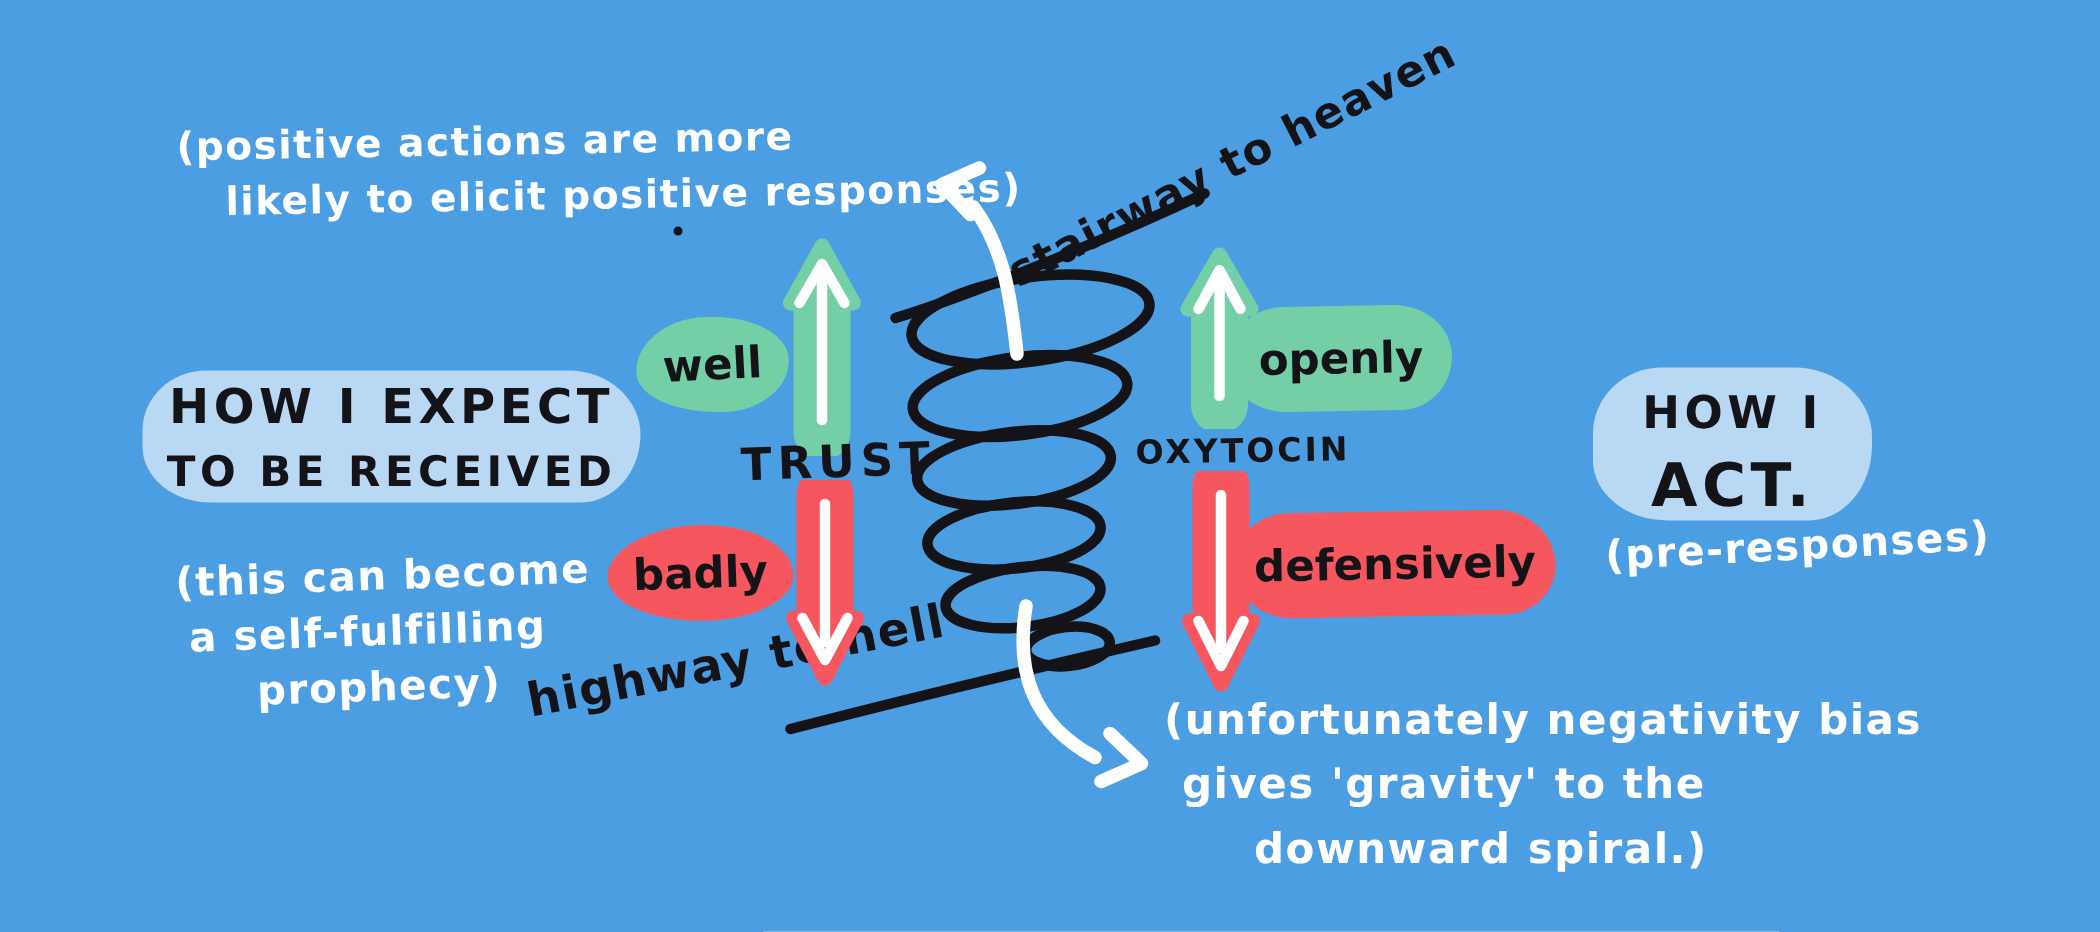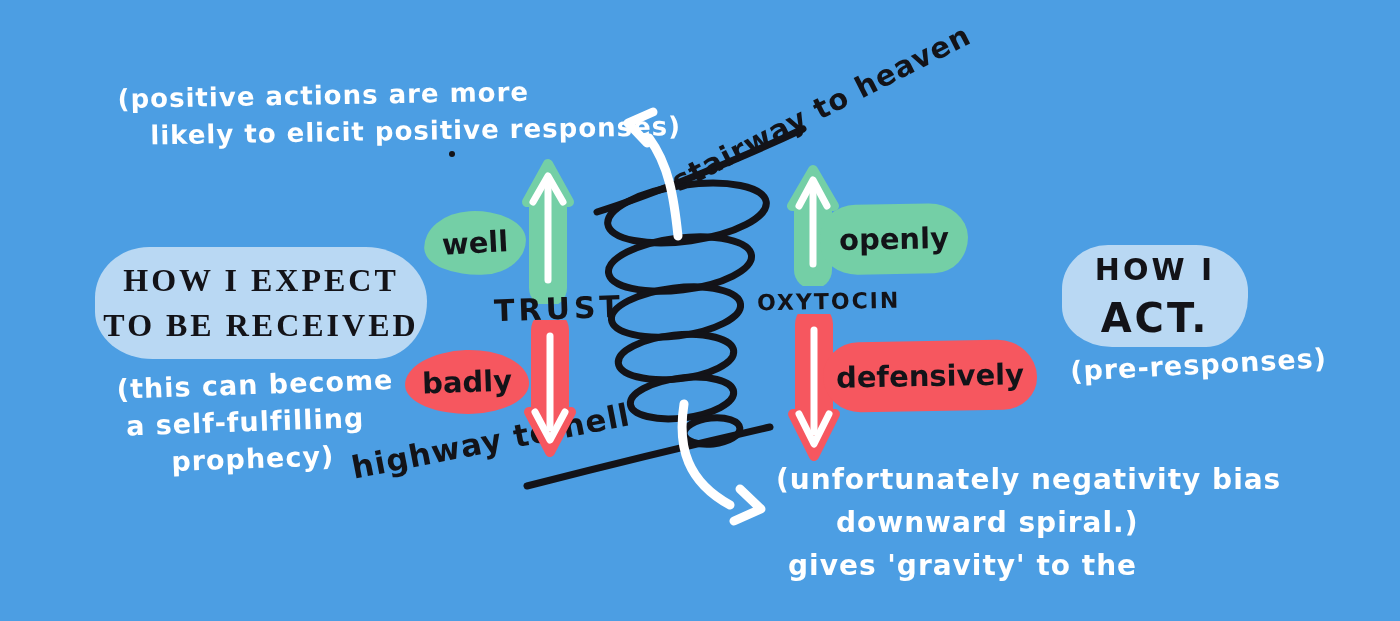--- a/index.html
+++ b/index.html
@@ -54,23 +54,23 @@
   </svg>
 
   <div class="abs note hand-white" style="left:118px;top:76px;transform:rotate(-1deg);">
     <div>(positive actions are more</div>
     <div style="padding-left:32px;">likely to elicit positive responses)</div>
   </div>
 
   <div class="abs hand-ink" style="left:674px;top:166px;font-size:29px;letter-spacing:1px;white-space:nowrap;transform:rotate(-27deg);transform-origin:left center;">stairway to heaven</div>
   <div class="abs hand-ink" style="left:352px;top:450px;font-size:31px;letter-spacing:1px;white-space:nowrap;transform:rotate(-11deg);transform-origin:left center;">highway to hell</div>
 
-  <div class="abs bubble blob-blue title-lines" style="left:95px;top:247px;width:332px;height:112px;border-radius:62px 70px 58px 66px / 58px 62px 66px 54px;font-family:Liberation Serif, serif;">
+  <div class="abs bubble blob-blue title-lines" style="left:95px;top:247px;width:332px;height:88px;border-radius:62px 70px 58px 66px / 58px 62px 66px 54px;">
     <div class="hand-ink" style="font-size:32px;letter-spacing:3px;">HOW I EXPECT</div>
-    <div class="hand-ink" style="font-size:32px;letter-spacing:3px;">TO BE RECEIVED</div>
+    <div class="hand-ink" style="font-size:28px;letter-spacing:3px;">TO BE RECEIVED</div>
   </div>
   <div class="abs note hand-white" style="left:112px;top:366px;font-size:27px;transform:rotate(-2deg);">
     <div style="padding-left:6px;">(this can become</div>
     <div style="padding-left:14px;">a self-fulfilling</div>
     <div style="padding-left:58px;">prophecy)</div>
   </div>
 
   <svg class="abs" style="left:517px;top:156px;" width="62" height="148" viewBox="0 0 62 148">
     <line class="shaft-green" x1="31" y1="132" x2="31" y2="42"></line>
     <polygon class="head-green" points="10,46 52,46 31,8"></polygon>
@@ -104,25 +104,25 @@
   <svg class="abs" style="left:784px;top:314px;" width="60" height="152" viewBox="0 0 60 152">
     <line class="shaft-red" x1="30" y1="10" x2="30" y2="104"></line>
     <polygon class="head-red" points="9,100 51,100 30,142"></polygon>
     <line class="wline" x1="30" y1="16" x2="30" y2="118"></line>
     <polyline class="wline" points="15,100 30,130 45,100"></polyline>
   </svg>
   <div class="abs bubble blob-red" style="left:823px;top:341px;width:214px;height:70px;border-radius:40px 44px 38px 42px / 38px 42px 36px 40px;transform:rotate(-1deg);">
     <span class="hand-ink" style="font-size:29px;">defensively</span>
   </div>
 
-  <div class="abs bubble blob-blue title-lines" style="left:1062px;top:245px;width:186px;height:102px;border-radius:46px 52px 42px 50px / 44px 46px 50px 40px;">
+  <div class="abs bubble blob-blue title-lines" style="left:1062px;top:245px;width:186px;height:102px;border-radius:46px 52px 42px 50px / 44px 46px 50px 40px;justify-content:flex-end;">
     <div class="hand-ink" style="font-size:30px;letter-spacing:3px;">HOW I</div>
     <div class="hand-ink" style="font-size:40px;letter-spacing:3px;">ACT.</div>
   </div>
   <div class="abs note hand-white" style="left:1070px;top:346px;font-size:27px;transform:rotate(-3deg);">(pre-responses)</div>
 
   <div class="abs note hand-white" style="left:748px;top:458px;font-size:28px;line-height:43px;margin-left:28px;">
     <div>(unfortunately negativity bias</div>
+    <div style="padding-left:12px;">gives 'gravity' to the</div>
     <div style="padding-left:60px;">downward spiral.)</div>
-    <div style="padding-left:12px;">gives 'gravity' to the</div>
   </div>
 
 </div>
 
 </body></html>

